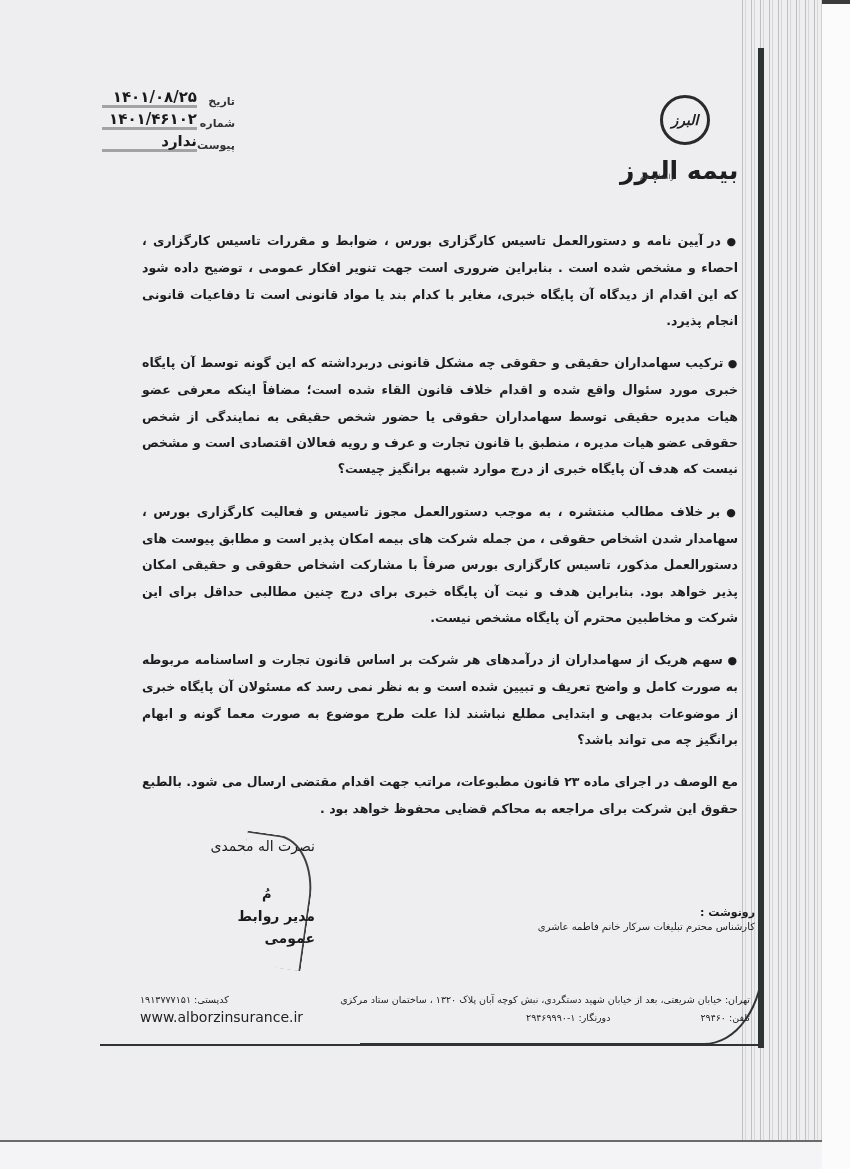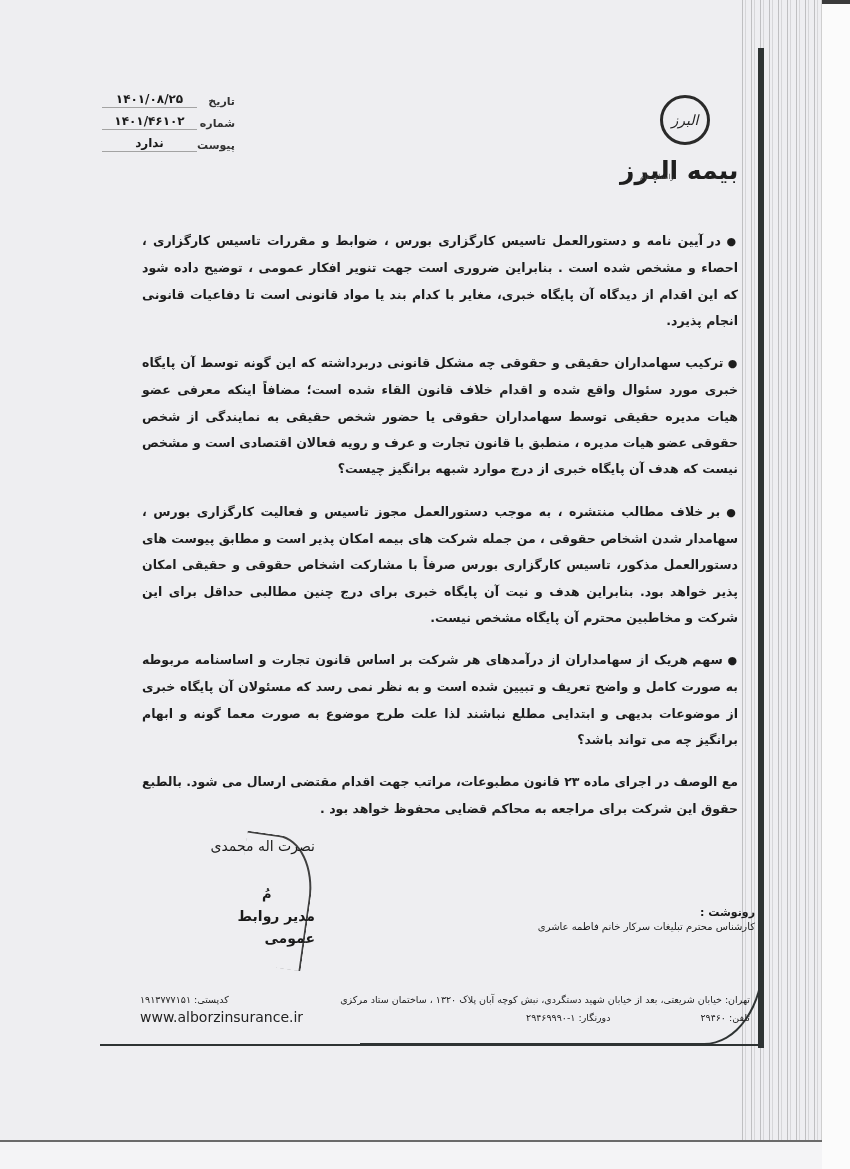--- a/index.html
+++ b/index.html
@@ -45,31 +45,31 @@
     }
     .top-stub {
       position:absolute; left:822px; top:0; width:28px; height:4px; background:#3b3b3b;
     }
 
     
     .meta { position:absolute; left:95px; top:86px; width:140px; direction:rtl; }
     .meta-row { display:flex; align-items:flex-end; height:22px; margin-bottom:0px; }
     .meta-label { font-size:11px; font-weight:bold; color:#333; width:38px; text-align:right; }
     .meta-value {
-      width:95px; border-bottom:1px solid #a3a3a3; font-size:12px; font-weight:bold;
-      text-align:center; height:16px; line-height:16px;
+      width:95px; border-bottom:3px solid #a3a3a3; font-size:15px; font-weight:bold;
+      height:16px; line-height:16px;
     }
 
     
     .logo { position:absolute; left:620px; top:95px; width:150px; height:95px; }
     .logo-circle {
       position:absolute; left:40px; top:0; width:44px; height:44px;
       border:3px solid #2a2a2a; border-radius:50%;
       display:flex; align-items:center; justify-content:center;
-      font-weight:normal; font-style:italic; font-size:14px; color:#1f1f1f;
+      font-weight:bold; font-style:italic; font-size:14px; color:#1f1f1f;
     }
     .logo-name {
       position:absolute; left:0px; top:61px; font-size:25px; font-weight:bold; color:#1f1f1f;
       direction:rtl; letter-spacing:-1px;
     }
     .logo-sub {
       position:absolute; left:20px; top:78px; font-size:7px; color:#444; direction:rtl;
     }
 
     

